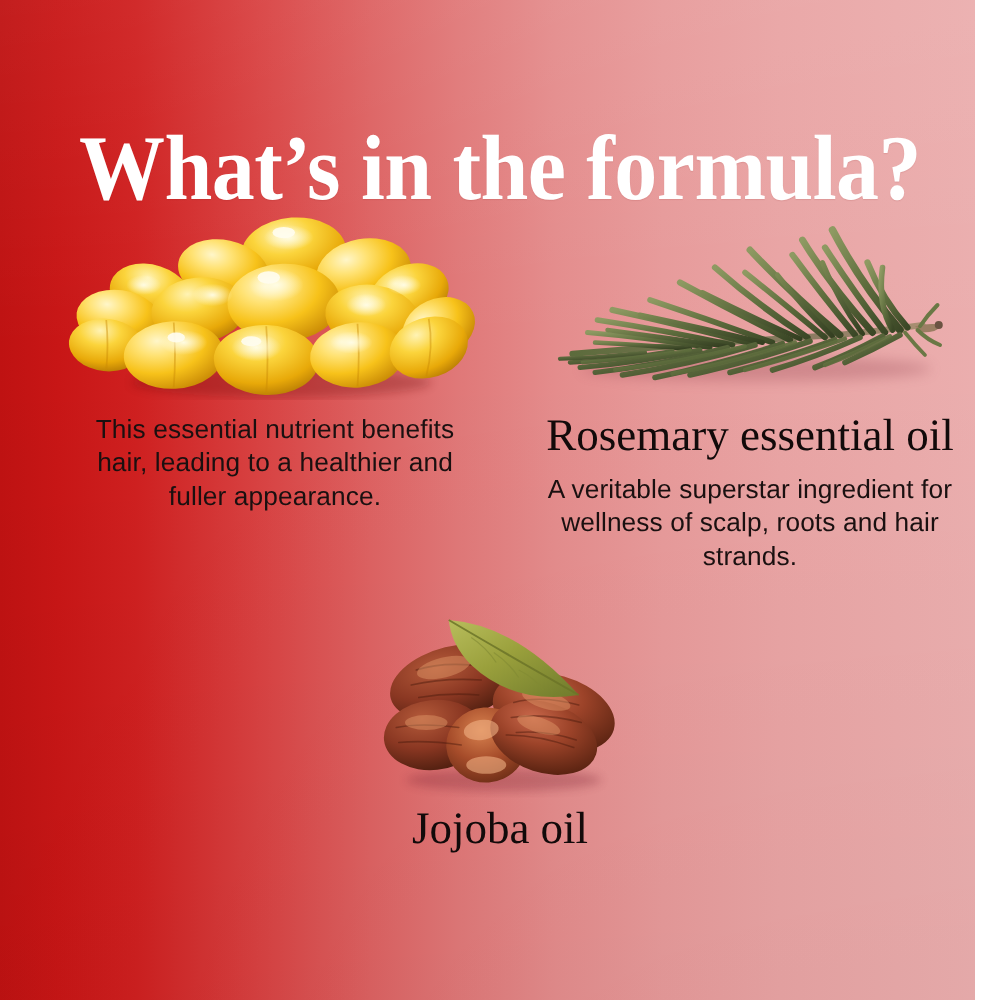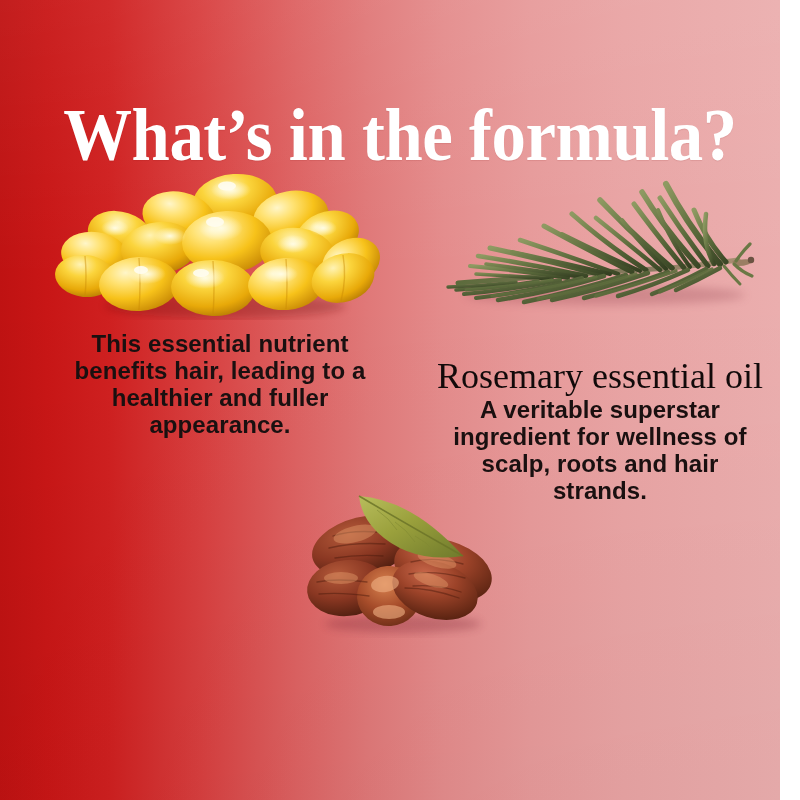--- a/index.html
+++ b/index.html
@@ -62,44 +62,44 @@
     font-family: "Liberation Serif", "DejaVu Serif", serif;
     font-weight: 400;
     color: #120a0a;
     font-size: 36px;
     line-height: 40px;
     letter-spacing: 0px;
     white-space: nowrap;
   }
   .ing-desc {
     font-family: "Liberation Sans", sans-serif;
-    font-weight: 700;
+    font-weight: 400;
     color: #1a1010;
-    font-size: 24px;
+    font-size: 21px;
     line-height: 27px;
     letter-spacing: 0.1px;
   }
 
   
   #block-biotin {
     left: 20px;
     top: 170px;
     width: 400px;
   }
   #block-biotin .ing-name { margin-top: 6px; }
   #block-biotin .ing-desc { margin-top: 10px; padding: 0 36px; }
 
   
   #block-rosemary {
     left: 400px;
     top: 148px;
     width: 400px;
   }
-  #block-rosemary .ing-name { margin-top: 28px; }
-  #block-rosemary .ing-desc { margin-top: 0; padding: 0 36px; }
+  #block-rosemary .ing-name { }
+  #block-rosemary .ing-desc { margin-top: 10px; padding: 0 36px; }
 
   
   #block-jojoba {
     left: 200px;
     top: 478px;
     width: 400px;
   }
   #block-jojoba .ing-name { margin-top: 4px; }
   #block-jojoba .ing-desc { margin-top: 12px; padding: 0 24px; }
 </style>
@@ -344,15 +344,16 @@
 
       <path d="M74 18 Q128 22 178 78 Q126 86 92 54 Q76 38 74 18 Z" fill="url(#leafg)"></path>
       <path d="M74 18 Q118 44 178 78" stroke="#6c7428" stroke-width="1.6" fill="none" opacity="0.85"></path>
       <g stroke="#818a33" stroke-width="1" fill="none" opacity="0.6">
         <path d="M92 32 Q104 40 112 52"></path>
         <path d="M110 44 Q122 52 130 64"></path>
         <path d="M130 58 Q142 64 150 74"></path>
       </g>
     </svg>
 
+    <div class="ing-name">Jojoba oil</div>
   </div>
 
 </div>
 
 </body></html>

